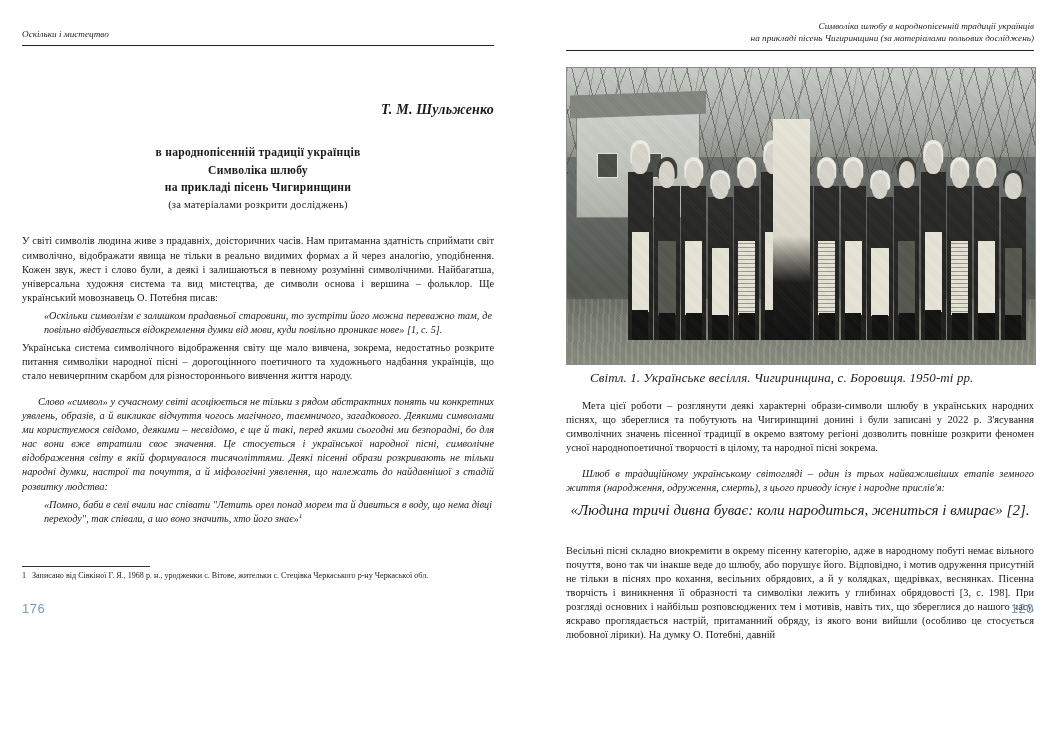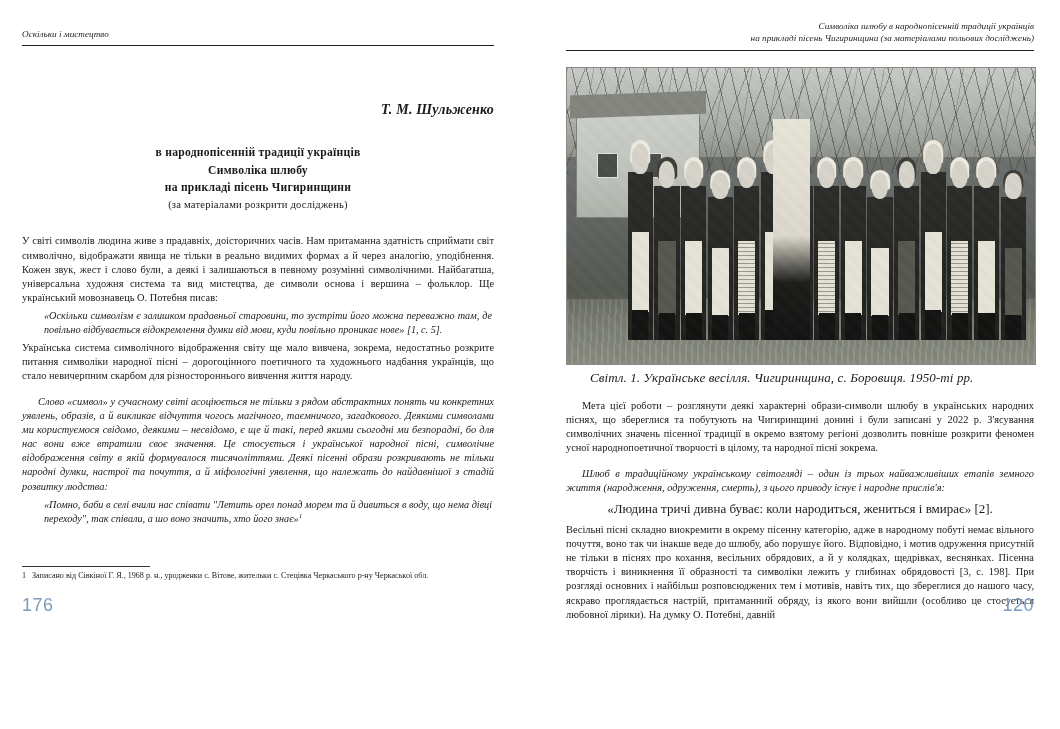--- a/index.html
+++ b/index.html
@@ -96,24 +96,25 @@
   .quote {
     font-style: italic;
     font-size: 10.2px;
     line-height: 1.36;
     text-align: justify;
     margin: 4px 0 4px 0;
     padding-left: 22px;
     padding-right: 2px;
   }
   .quote-center {
-    font-size: 13px;
+    font-style: italic;
+    font-size: 15px;
     line-height: 1.36;
     text-align: center;
-    margin: 5px 0 5px 0;
+    margin: 5px 0 23px 0;
   }
   sup {
     font-size: 7px;
     vertical-align: super;
     line-height: 0;
   }
 
   
   .footnote-wrap {
     position: absolute;
@@ -136,21 +137,21 @@
   }
   .footnote .fn-num {
     flex: 0 0 auto;
   }
 
   
   .folio {
     position: absolute;
     bottom: 14px;
     font-family: "Liberation Sans", sans-serif;
-    font-size: 18px;
+    font-size: 13px;
     color: #7a9bbd;
     letter-spacing: .5px;
   }
   .folio-left { left: 22px; }
   .folio-right { right: 26px; }
 
   
   .photo-frame {
     margin-top: 16px;
     width: 100%;

